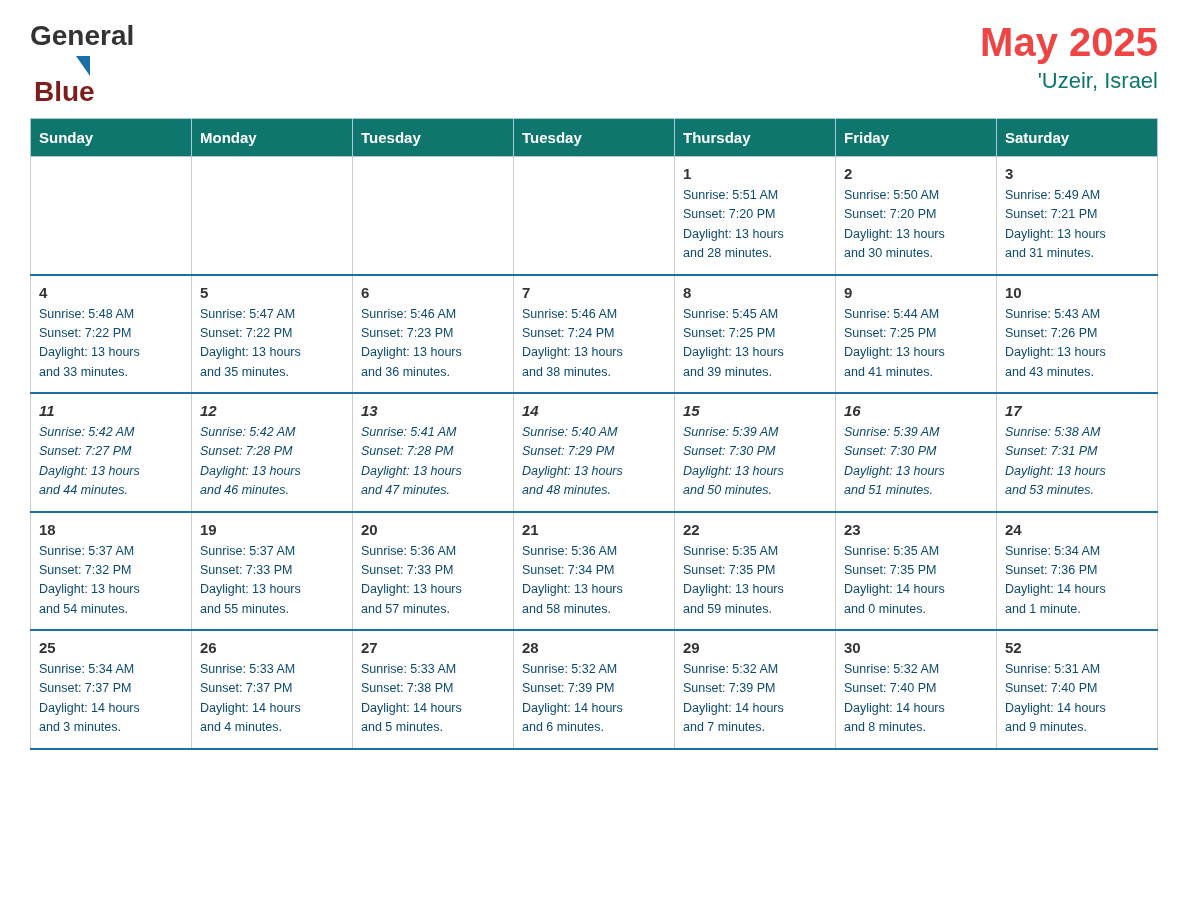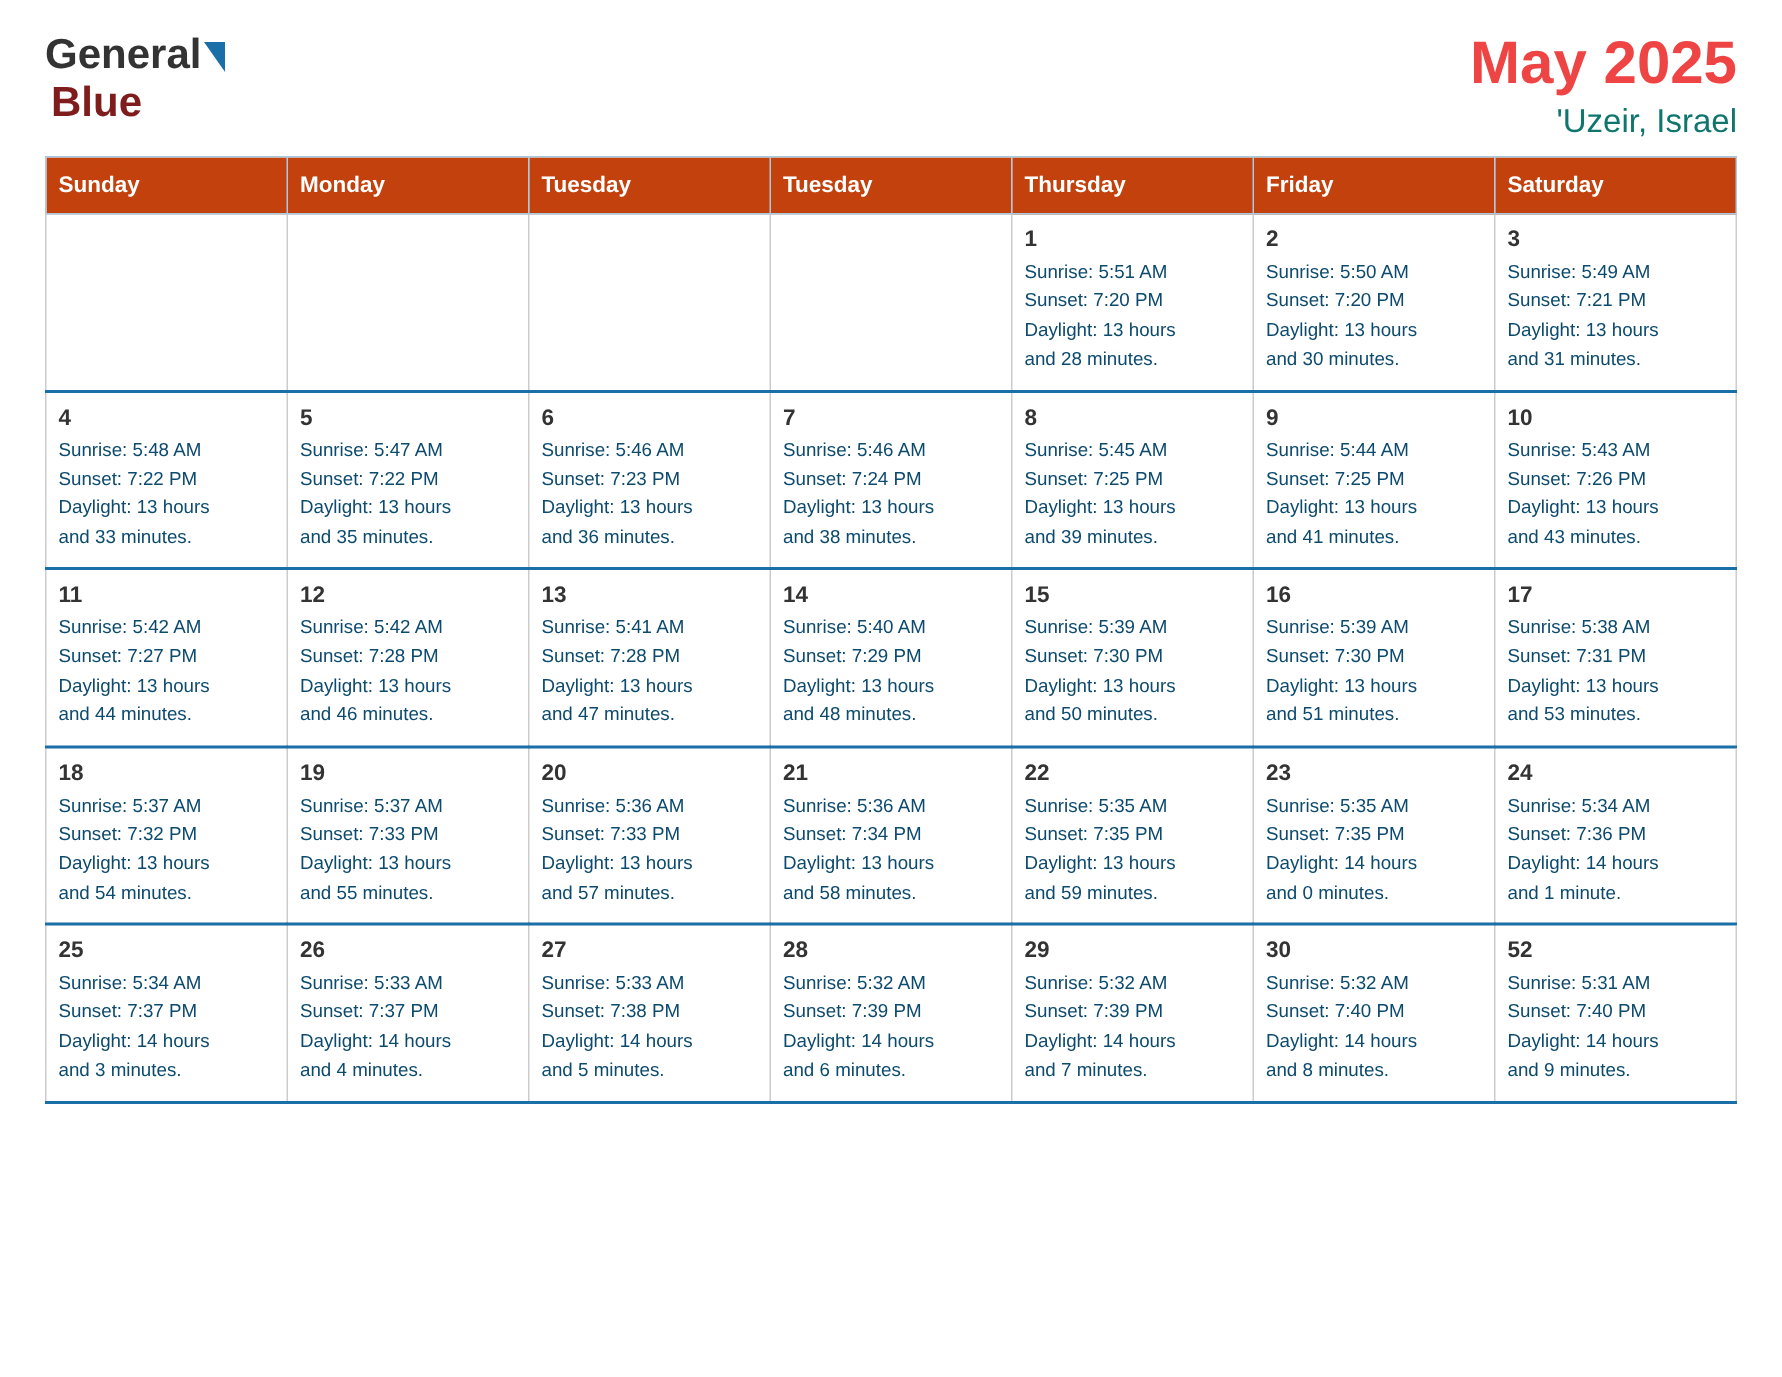--- a/index.html
+++ b/index.html
@@ -18,20 +18,21 @@
       margin-bottom: 10px;
     }
     .logo {
       display: flex;
       flex-direction: column;
       align-items: flex-start;
     }
     .logo-top {
       display: flex;
       align-items: center;
+      flex-direction: column;
     }
     .logo-general {
       font-size: 28px;
       font-weight: bold;
       color: #333;
     }
     .logo-triangle {
       width: 0;
       height: 0;
       border-left: 14px solid transparent;
@@ -59,21 +60,21 @@
       font-size: 22px;
       color: #0f766e;
       margin-top: 4px;
     }
     .calendar {
       width: 100%;
       border-collapse: collapse;
       margin-top: 10px;
     }
     .calendar thead tr {
-      background-color: #c2410c;
+      background-color: #0f766e;
     }
     .calendar thead th {
       color: #fff;
       font-size: 15px;
       font-weight: bold;
       padding: 10px 8px;
       border: 1px solid #aac8e0;
       text-align: left;
       width: 14.28%;
     }
@@ -186,21 +187,21 @@
         </td>
         <td>
           <span class="day-number">9</span>
           <div class="day-info">Sunrise: 5:44 AM<br>Sunset: 7:25 PM<br>Daylight: 13 hours<br>and 41 minutes.</div>
         </td>
         <td>
           <span class="day-number">10</span>
           <div class="day-info">Sunrise: 5:43 AM<br>Sunset: 7:26 PM<br>Daylight: 13 hours<br>and 43 minutes.</div>
         </td>
       </tr>
-      <tr style="border-bottom: 2px solid rgb(26, 111, 168);">
+      <tr style="border-bottom: 2px solid rgb(26, 111, 168); font-style: italic;">
         <td>
           <span class="day-number">11</span>
           <div class="day-info">Sunrise: 5:42 AM<br>Sunset: 7:27 PM<br>Daylight: 13 hours<br>and 44 minutes.</div>
         </td>
         <td>
           <span class="day-number">12</span>
           <div class="day-info">Sunrise: 5:42 AM<br>Sunset: 7:28 PM<br>Daylight: 13 hours<br>and 46 minutes.</div>
         </td>
         <td>
           <span class="day-number">13</span>

